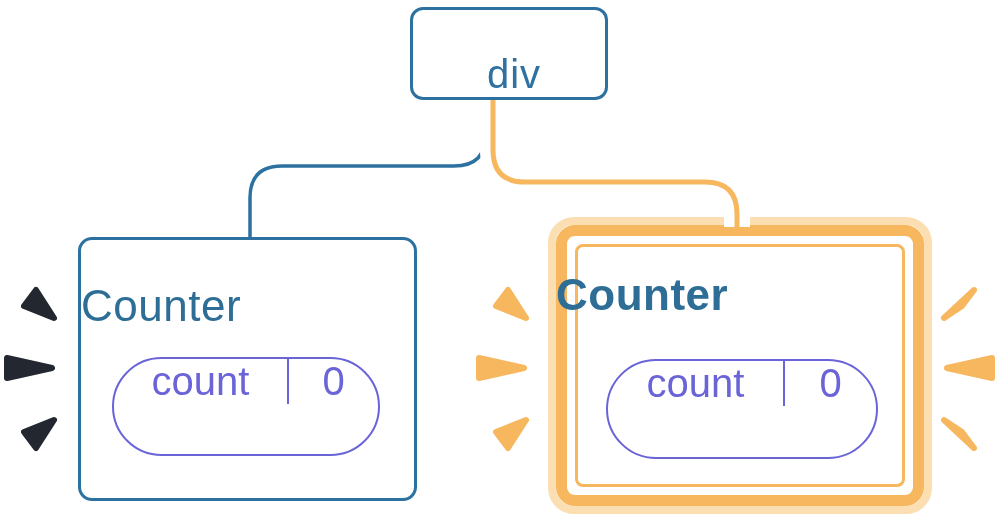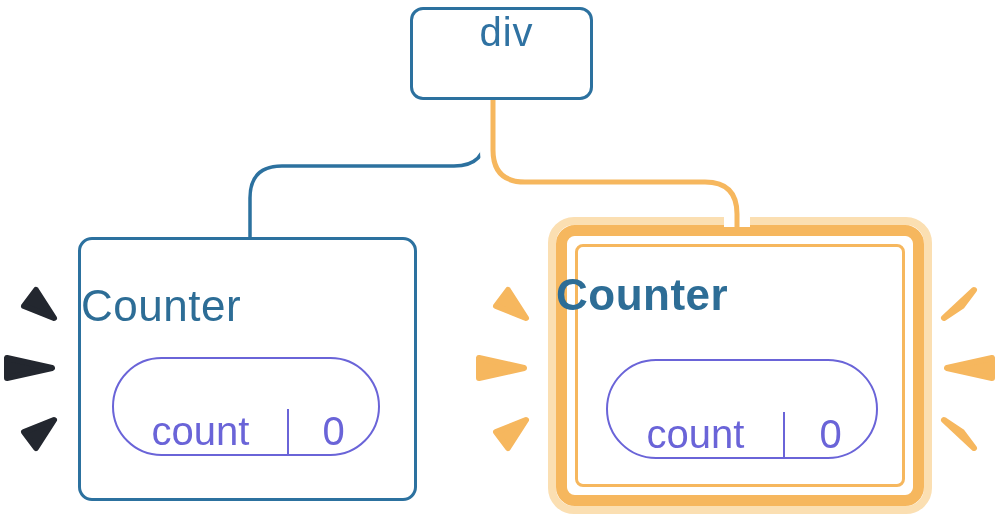--- a/index.html
+++ b/index.html
@@ -2,40 +2,40 @@
 <html style="--line_blue: #2C719F; --title_blue: #2D6D96; --node_text_blue: #2F72A2; --purple: #6A64D8; --orange: #F6B75E; --pale_orange: #FBDFB2; --navy: #23272F;"><head>
 <meta charset="utf-8">
 <style>
   html,body{margin:0;padding:0;background:#ffffff;}
   .stage{
     position:relative;width:999px;height:515px;background:#ffffff;overflow:hidden;
     font-family:"Liberation Sans","DejaVu Sans",sans-serif;
   }
   .layer{position:absolute;left:0;top:0;z-index:2;}
   .node-root{
-    position:absolute;left:410px;top:7px;width:183px;height:93px;z-index:3;
+    position:absolute;left:410px;top:7px;width:198px;height:93px;z-index:3;
     box-sizing:border-box;background:#ffffff;
     border:3.5px solid var(--line_blue);border-radius:13px;
-    display:flex;align-items:flex-start;justify-content:center;
+    display:flex;align-items:flex-end;justify-content:center;
     font-size:40px;color:var(--node_text_blue);letter-spacing:1px;padding-left:10px;
   }
   .card-left{
     position:absolute;left:78px;top:237px;width:339px;height:264px;z-index:1;
     box-sizing:border-box;background:#ffffff;
     border:3px solid var(--line_blue);border-radius:14px;
   }
   .card-title{
     position:absolute;left:0;top:40px;width:100%;text-align:left;
     font-size:44px;line-height:52px;letter-spacing:.5px;color:var(--title_blue);
   }
   .card-title.bold{font-weight:bold;}
   .pill{
     position:absolute;box-sizing:border-box;
     border:2px solid var(--purple);border-radius:60px;
-    display:flex;align-items:flex-end;background:#ffffff;color:var(--purple);
+    display:flex;align-items:flex-start;background:#ffffff;color:var(--purple);
     font-size:40px;
   }
   .pill .cell{display:flex;align-items:center;justify-content:center;}
   .pill .cell.key{width:175px;border-right:2px solid var(--purple);box-sizing:border-box;}
   .pill .cell.val{flex:1;}
   .card-left .pill{left:31px;top:117px;width:268px;height:99px;}
   
   .card-right{
     position:absolute;left:548px;top:217px;width:384px;height:297px;z-index:1;
     box-sizing:border-box;border:8px solid var(--pale_orange);border-radius:26px;

